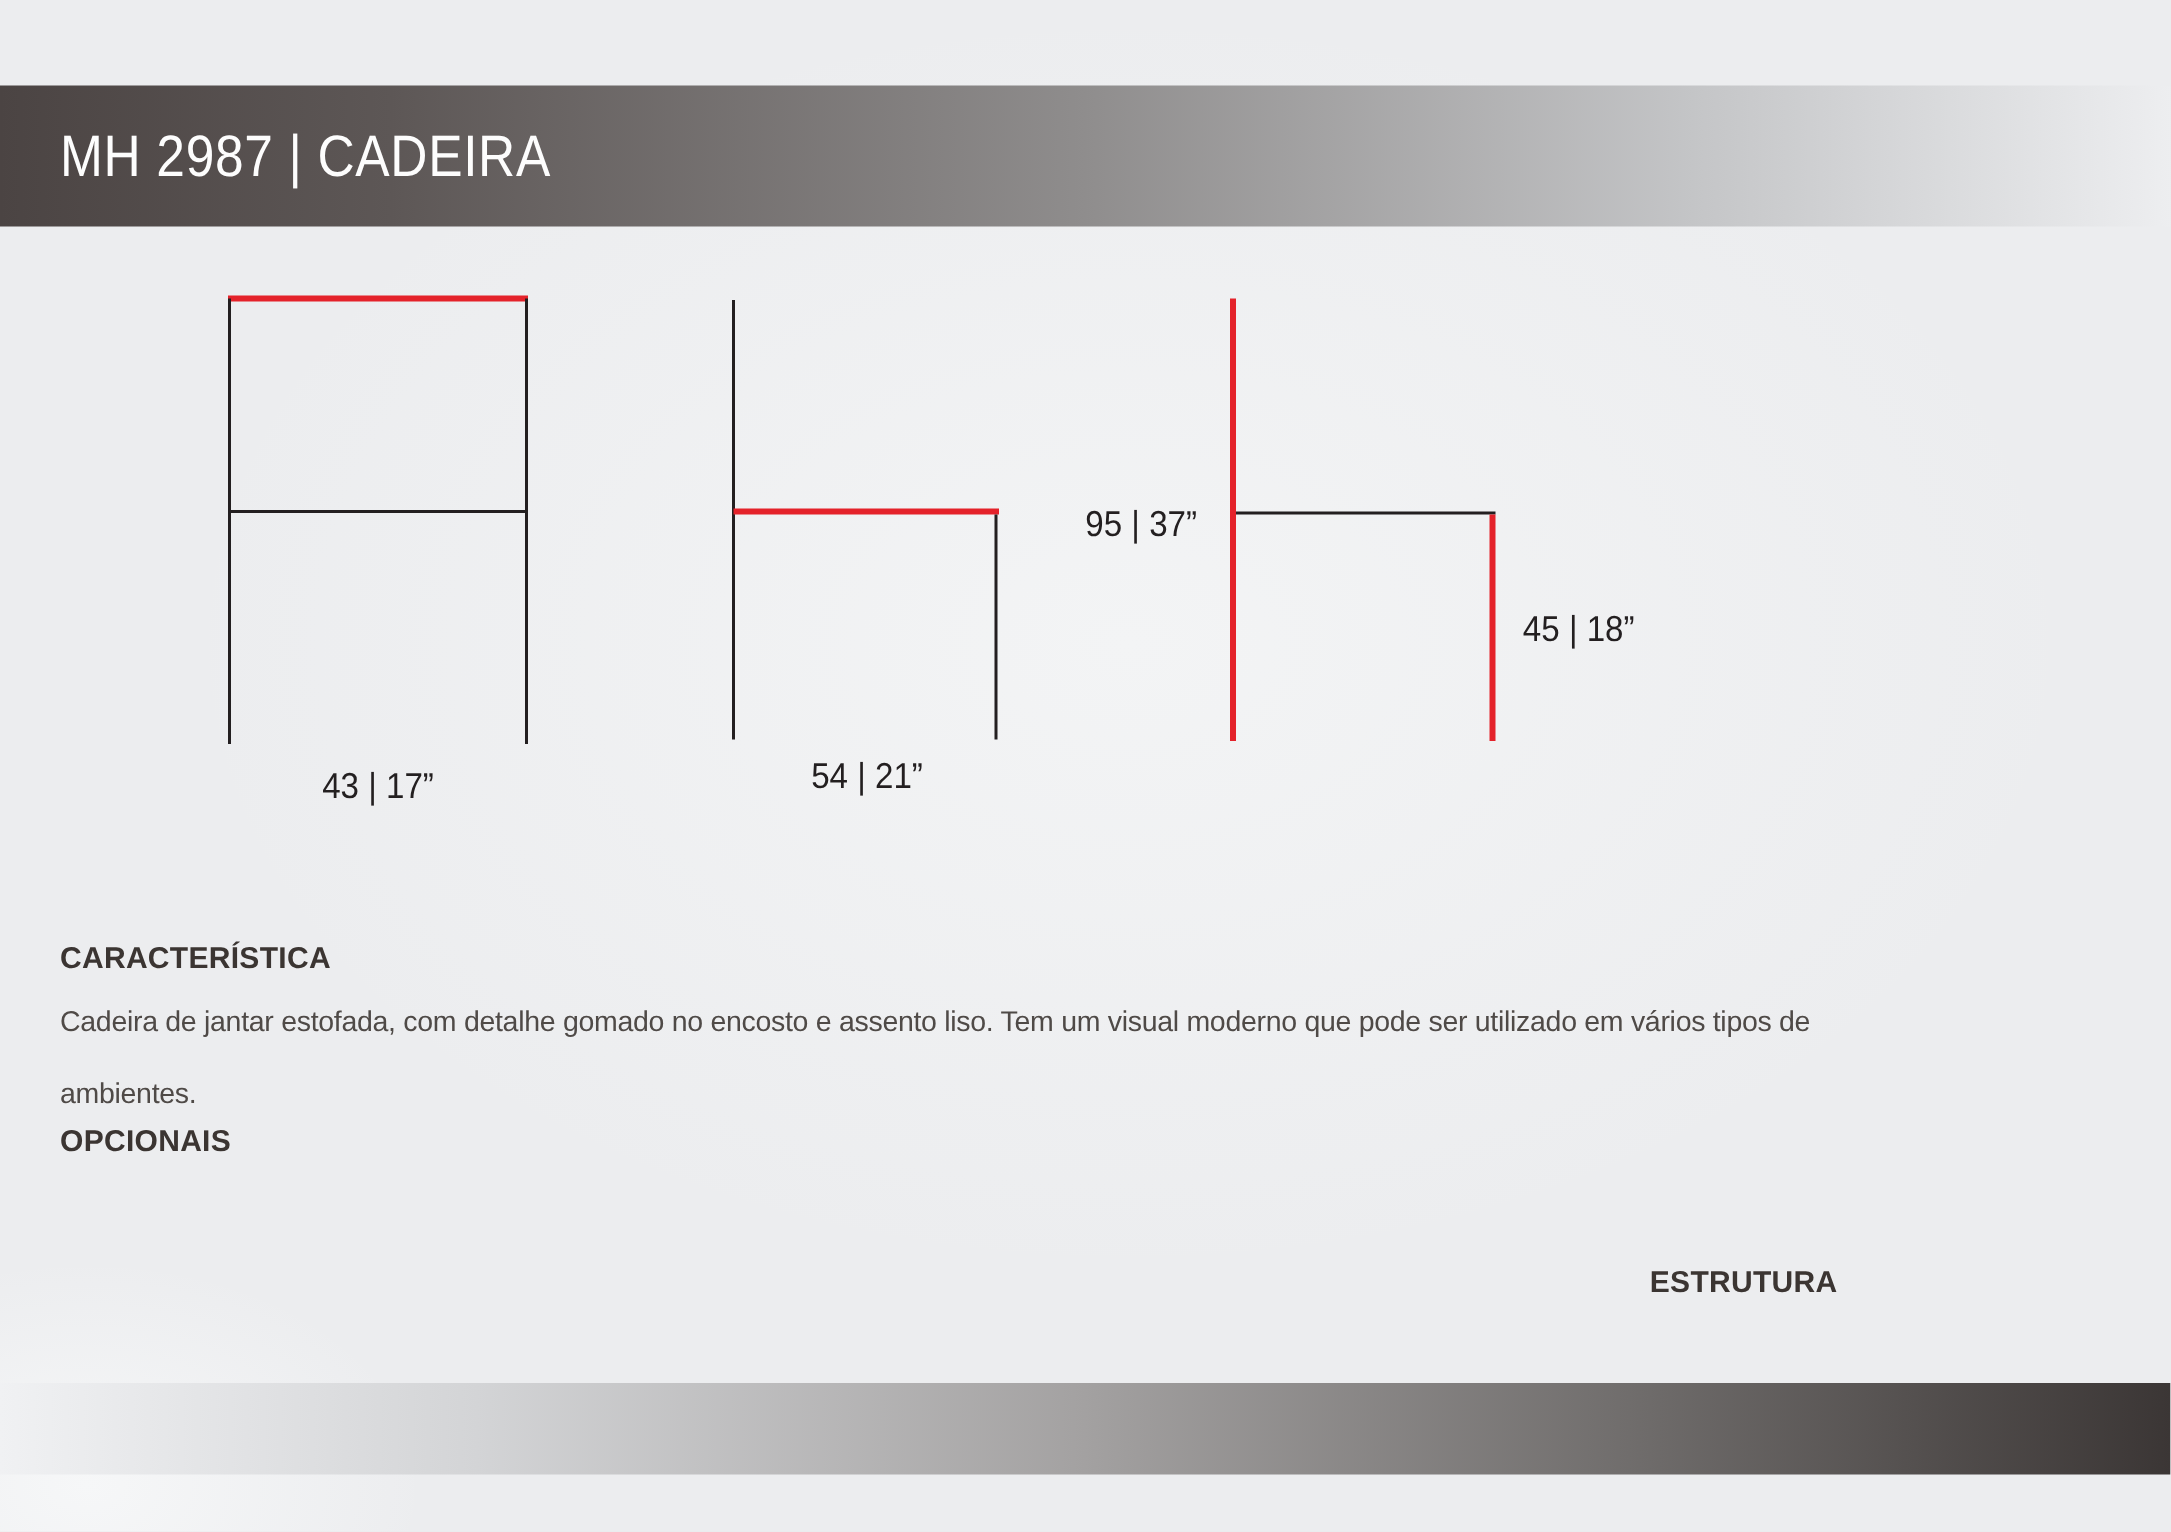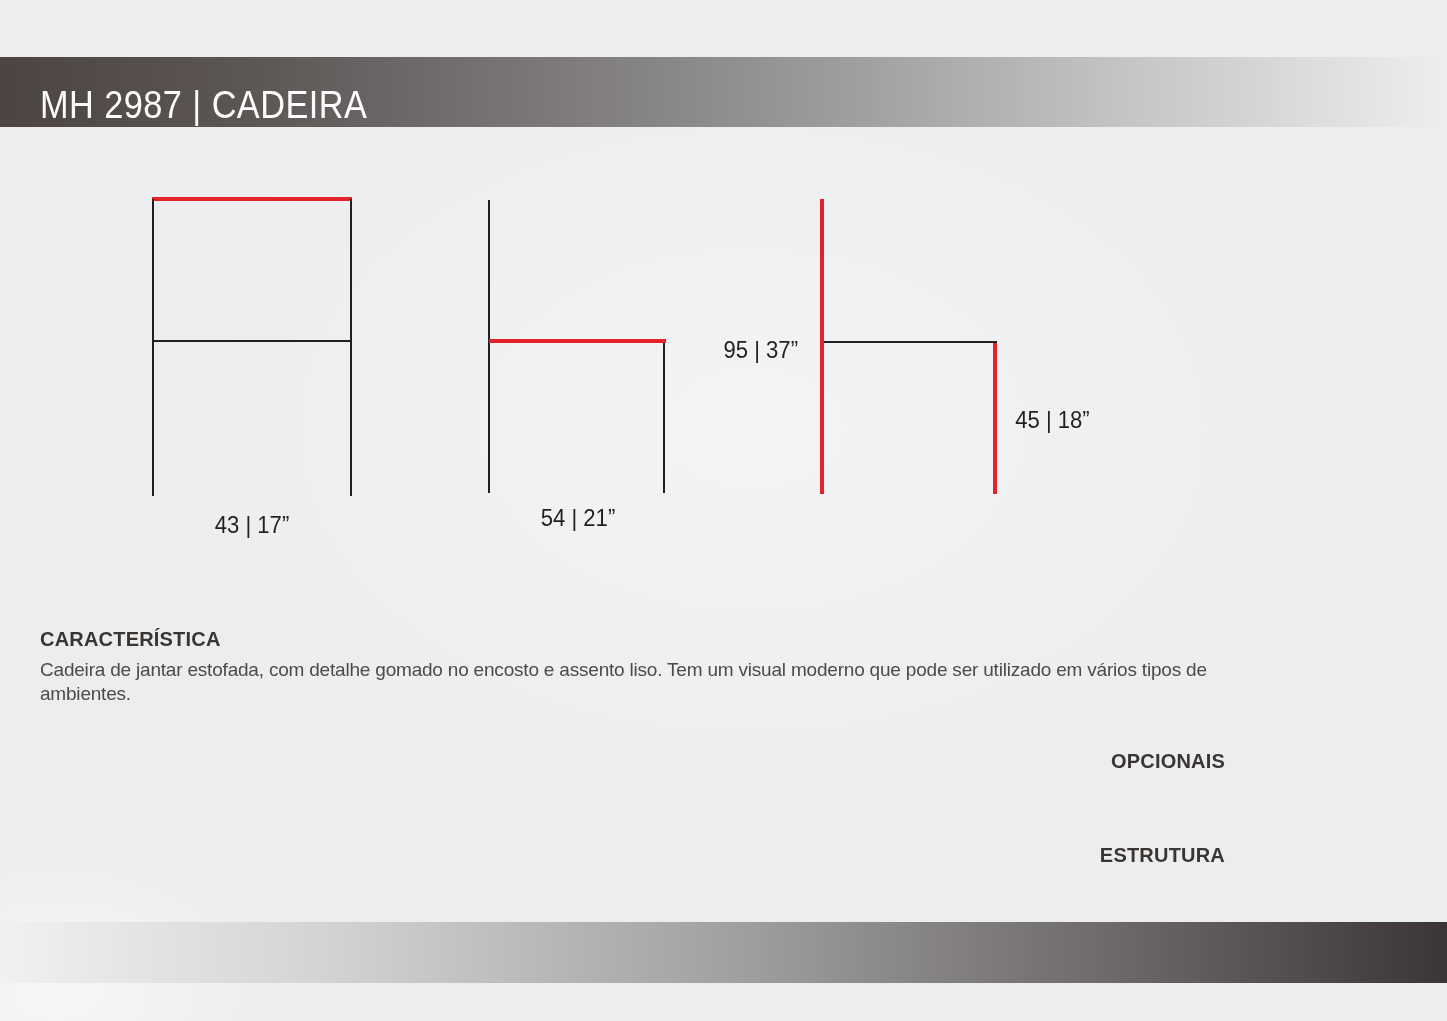--- a/index.html
+++ b/index.html
@@ -12,21 +12,21 @@
     width:1447px;height:1021px;
     margin:0 auto;
     background:
       radial-gradient(ellipse 900px 600px at 52% 42%, #f3f4f5 0%, rgba(243,244,245,0) 70%),
       radial-gradient(ellipse 300px 200px at 4% 97%, #f6f7f8 0%, rgba(246,247,248,0) 75%),
       #ecedef;
     overflow:hidden;
   }
   
   .header-bar{
-    position:absolute;left:0;top:57px;width:1447px;height:70px;
+    position:absolute;left:0;top:57px;width:1447px;height:94px;
     background:linear-gradient(to right,#4b4443 0%,#5d5756 18%,#8f8d8d 50%,#c4c5c7 78%,#edeef0 100%);
   }
   .header-title{
     position:absolute;left:40px;top:0;height:94px;line-height:96px;
     color:#fdfdfd;font-size:39px;letter-spacing:0.5px;font-weight:400;
     transform:scaleX(0.88);transform-origin:left center;white-space:nowrap;
   }
   .footer-bar{
     position:absolute;left:0;top:922px;width:1447px;height:61px;
     background:linear-gradient(to right,#f0f1f3 0%,#d3d4d6 22%,#a3a1a1 50%,#6e6b6a 76%,#3b3635 100%);
@@ -40,24 +40,24 @@
     white-space:nowrap;transform:scaleX(0.92);transform-origin:center;
   }
   .dim-label.r{transform-origin:right center;text-align:right;}
   
   .section{position:absolute;left:40px;width:1185px;margin-top:32px;}
   .section h2{
     margin:0 0 6px 0;font-size:20px;font-weight:700;letter-spacing:0.2px;
     color:#3b3532;line-height:26px;
   }
   .section p{
-    margin:0;font-size:19px;color:#4f4a47;line-height:24px;letter-spacing:-0.2px;
+    margin:0;font-size:19px;color:#4f4a47;line-height:48px;letter-spacing:-0.2px;
   }
   .sec-caracteristica{top:594px;}
-  .sec-opcionais{top:716px;text-align:right;}
+  .sec-opcionais{top:716px;}
   .sec-estrutura{top:810px;text-align:right;}
 </style>
 </head>
 <body>
 
 <div class="page">
 
   <div class="header-bar">
     <div class="header-title">MH 2987 | CADEIRA</div>
   </div>

